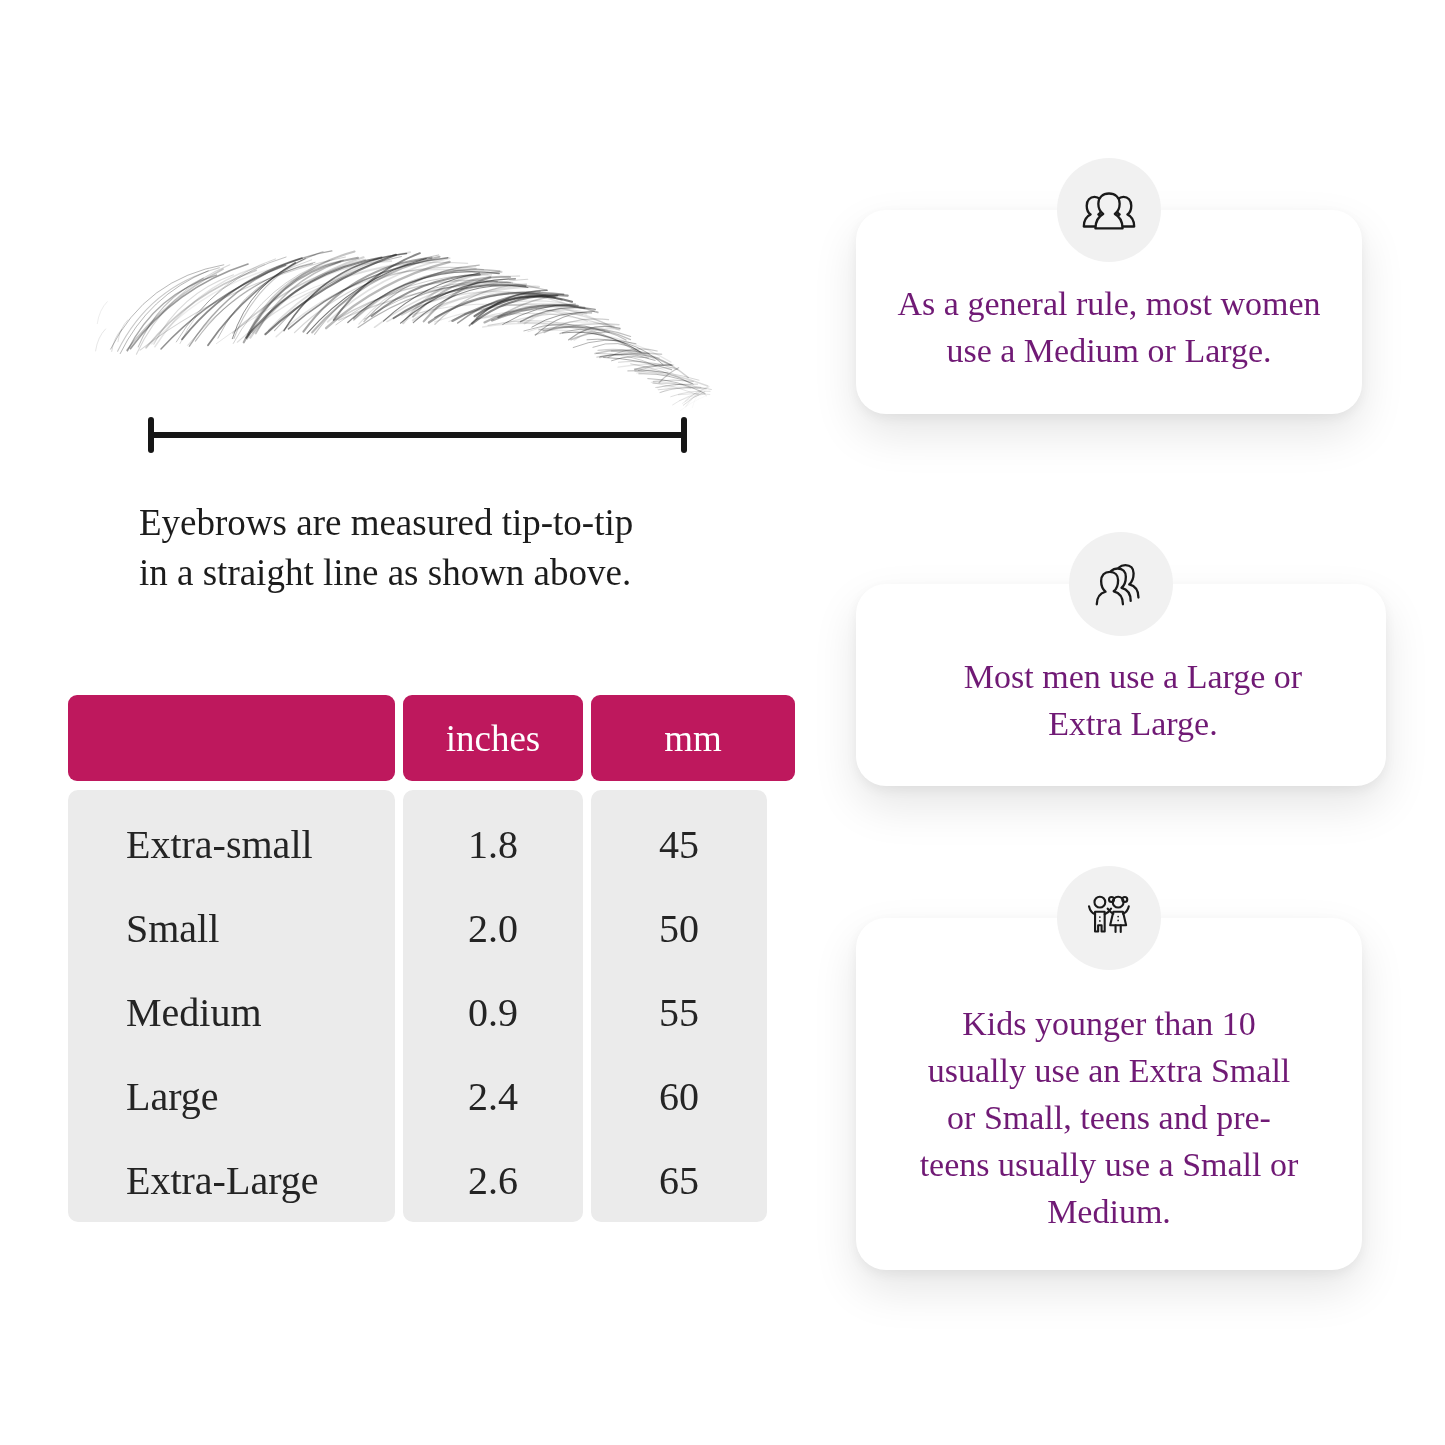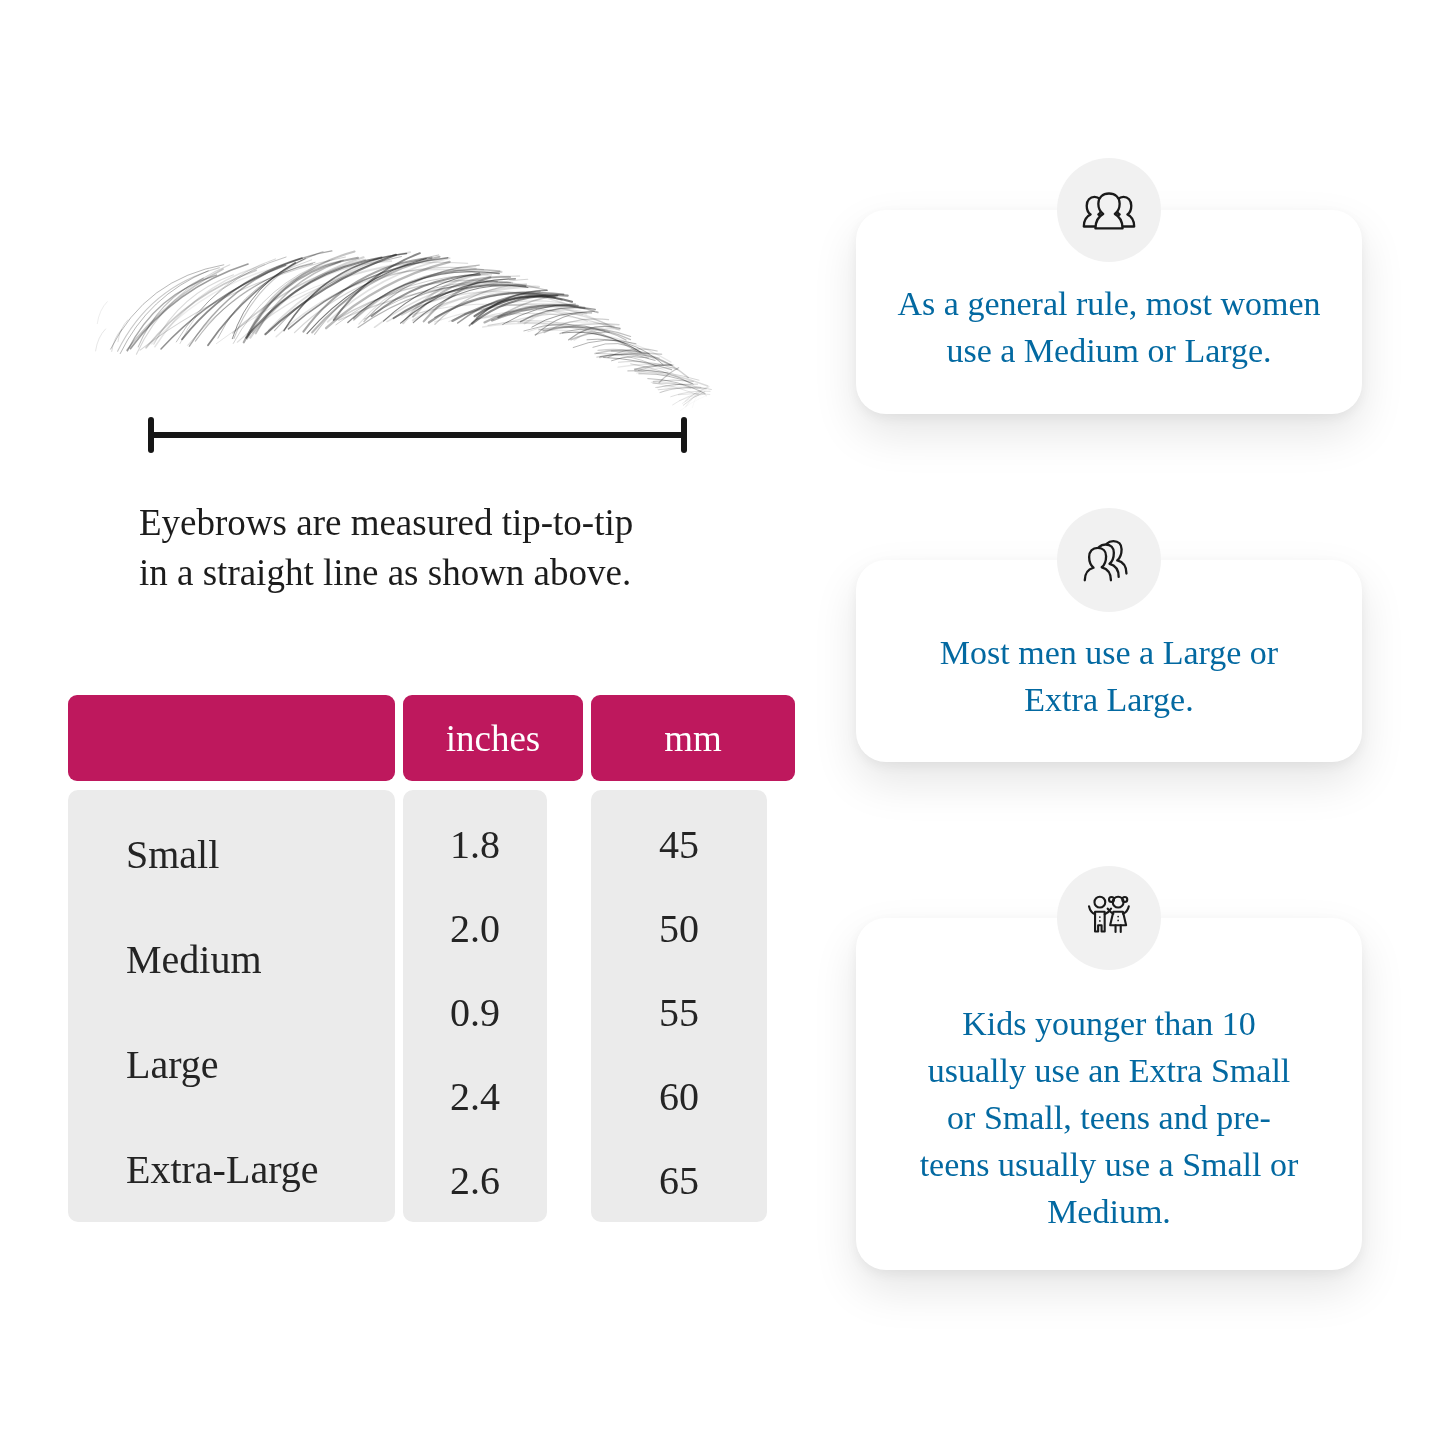--- a/index.html
+++ b/index.html
@@ -18,35 +18,35 @@
   }
   .th1{left:68px;width:327px;}
   .th2{left:403px;width:180px;}
   .th3{left:591px;width:204px;}
   
   .tc{
     position:absolute;top:790px;height:432px;background:#ebebeb;border-radius:10px;
     display:flex;flex-direction:column;padding-top:12px;box-sizing:border-box;
   }
   .tc1{left:68px;width:327px;}
-  .tc2{left:403px;width:144px;justify-content:space-between;}
+  .tc2{left:403px;width:180px;justify-content:space-between;}
   .tc3{left:591px;width:176px;}
   .cell{flex:1;display:flex;align-items:center;font-size:40px;color:#242424;}
   .tc1 .cell{padding-left:58px;}
   .tc2 .cell,.tc3 .cell{justify-content:center;}
   
   .card{
     position:absolute;left:856px;width:506px;background:#ffffff;border-radius:30px;
     box-shadow:0 20px 45px rgba(0,0,0,0.10),0 4px 12px rgba(0,0,0,0.05);
     display:flex;align-items:center;justify-content:center;text-align:center;
   }
   .card1{top:210px;height:204px;}
-  .card2{top:560px;height:202px;}
+  .card2{top:584px;height:202px;padding-left:24px;}
   .card3{top:918px;height:352px;}
-  .card-text{font-size:34px;line-height:47px;color:#0369a1;}
+  .card-text{font-size:34px;line-height:47px;color:#701a75;}
   .card1 .card-text{max-width:470px;margin-top:30px;}
   .card2 .card-text{max-width:400px;margin-top:30px;}
   .card3 .card-text{max-width:392px;margin-top:46px;}
   .icon-circle{
     position:absolute;left:50%;top:0;transform:translate(-50%,-50%);
     width:104px;height:104px;border-radius:50%;background:#f1f1f1;
     display:flex;align-items:center;justify-content:center;
   }
   .icon-circle svg{display:block;}
 </style>
@@ -231,20 +231,21 @@
   <div class="caption">
     <div>Eyebrows are measured tip-to-tip</div>
     <div>in a straight line as shown above.</div>
   </div>
 
   <div class="th th1"></div>
   <div class="th th2">inches</div>
   <div class="th th3">mm</div>
 
   <div class="tc tc1">
+    <div class="cell">Extra-small</div>
     <div class="cell">Small</div>
     <div class="cell">Medium</div>
     <div class="cell">Large</div>
     <div class="cell">Extra-Large</div>
   </div>
   <div class="tc tc2">
     <div class="cell">1.8</div>
     <div class="cell">2.0</div>
     <div class="cell">0.9</div>
     <div class="cell">2.4</div>

